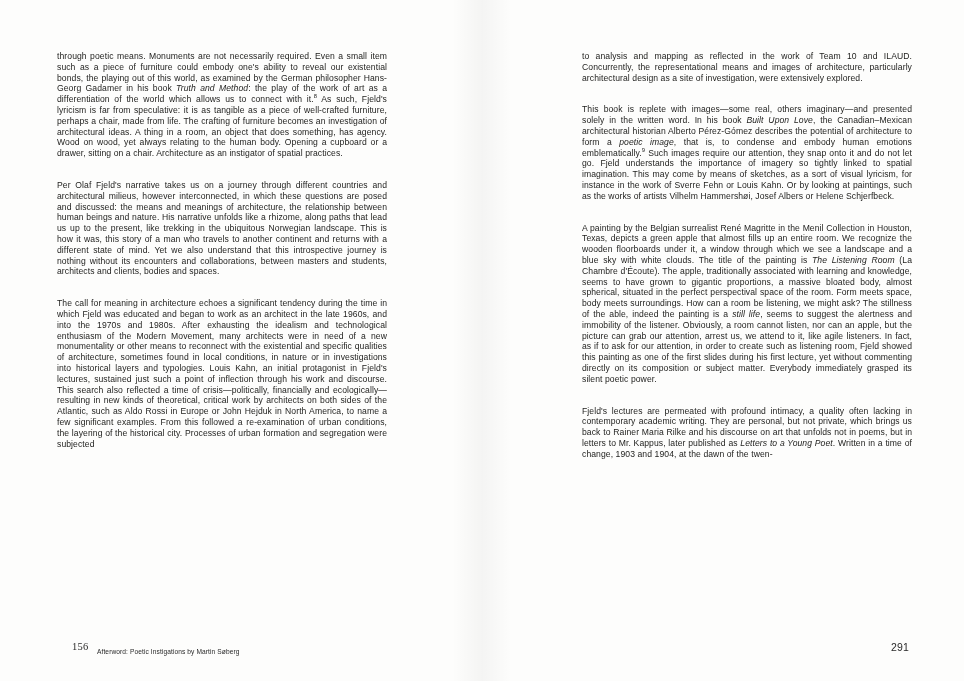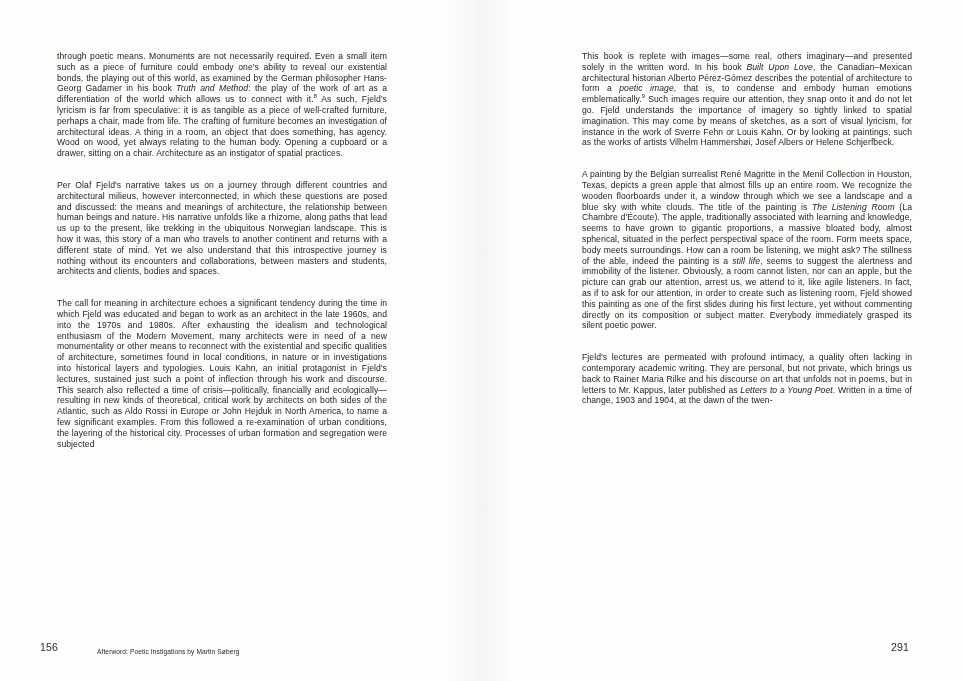--- a/index.html
+++ b/index.html
@@ -27,21 +27,21 @@
   }
   .page-left .text-column  { left:57px; }
   .page-right .text-column { left:100px; }
   .text-column p { margin:0 0 21px 0; }
   .text-column em { }
   .text-column sup { font-size:5.8px; vertical-align:super; line-height:0; }
   .page-num {
     position:absolute; top:641px;
     font-size:10.5px; color:#2a2a2a; letter-spacing:0.2px;
   }
-  .page-left .page-num  { left:40px; }
+  .page-left .page-num  { left:72px;font-family:Liberation Serif, serif; }
   .page-right .page-num { left:409px; }
   .footer-title {
     position:absolute; left:97px; top:648px;
     font-size:6.6px; color:#2a2a2a; letter-spacing:0.1px;
   }
 </style>
 </head>
 <body>
 
 <div class="spread">
@@ -53,20 +53,21 @@
         <p><span>The call for meaning in architecture echoes a significant tendency during the time in which Fjeld was educated and began to work as an architect in the late 1960s, and into the 1970s and 1980s. After exhausting the idealism and technological enthusiasm of the Modern Movement, many architects were in need of a new monumentality or other means to reconnect with the existential and specific qualities of architecture, sometimes found in local conditions, in nature or in investigations into historical layers and typologies. Louis Kahn, an initial protagonist in Fjeld's lectures, sustained just such a point of inflection through his work and discourse. This search also reflected a time of crisis—politically, financially and ecologically—resulting in new kinds of theoretical, critical work by architects on both sides of the Atlantic, such as Aldo Rossi in Europe or John Hejduk in North America, to name a few significant examples. From this followed a re-examination of urban conditions, the layering of the historical city. Processes of urban formation and segregation were subjected</span></p>
       </div>
     <div class="page-num">156</div>
     <div class="footer-title">Afterword: Poetic Instigations by Martin Søberg</div>
   </div>
 
   <div class="gutter"></div>
 
   <div class="page page-right">
     <div class="text-column">
+        <p><span>to analysis and mapping as reflected in the work of Team 10 and ILAUD. Concurrently, the representational means and images of architecture, particularly architectural design as a site of investigation, were extensively explored.</span></p>
         <p><span>This book is replete with images—some real, others imaginary—and presented solely in the written word. In his book </span><em>Built Upon Love</em><span>, the Canadian–Mexican architectural historian Alberto Pérez-Gómez describes the potential of architecture to form a </span><em>poetic image</em><span>, that is, to condense and embody human emotions emblematically.</span><sup>9</sup><span> Such images require our attention, they snap onto it and do not let go. Fjeld understands the importance of imagery so tightly linked to spatial imagination. This may come by means of sketches, as a sort of visual lyricism, for instance in the work of Sverre Fehn or Louis Kahn. Or by looking at paintings, such as the works of artists Vilhelm Hammershøi, Josef Albers or Helene Schjerfbeck.</span></p>
         <p><span>A painting by the Belgian surrealist René Magritte in the Menil Collection in Houston, Texas, depicts a green apple that almost fills up an entire room. We recognize the wooden floorboards under it, a window through which we see a landscape and a blue sky with white clouds. The title of the painting is </span><em>The Listening Room</em><span> (La Chambre d'Écoute). The apple, traditionally associated with learning and knowledge, seems to have grown to gigantic proportions, a massive bloated body, almost spherical, situated in the perfect perspectival space of the room. Form meets space, body meets surroundings. How can a room be listening, we might ask? The stillness of the able, indeed the painting is a </span><em>still life</em><span>, seems to suggest the alertness and immobility of the listener. Obviously, a room cannot listen, nor can an apple, but the picture can grab our attention, arrest us, we attend to it, like agile listeners. In fact, as if to ask for our attention, in order to create such as listening room, Fjeld showed this painting as one of the first slides during his first lecture, yet without commenting directly on its composition or subject matter. Everybody immediately grasped its silent poetic power.</span></p>
         <p><span>Fjeld's lectures are permeated with profound intimacy, a quality often lacking in contemporary academic writing. They are personal, but not private, which brings us back to Rainer Maria Rilke and his discourse on art that unfolds not in poems, but in letters to Mr. Kappus, later published as </span><em>Letters to a Young Poet</em><span>. Written in a time of change, 1903 and 1904, at the dawn of the twen-</span></p>
       </div>
     <div class="page-num">291</div>
   </div>
 
 </div>
 
 </body></html>

